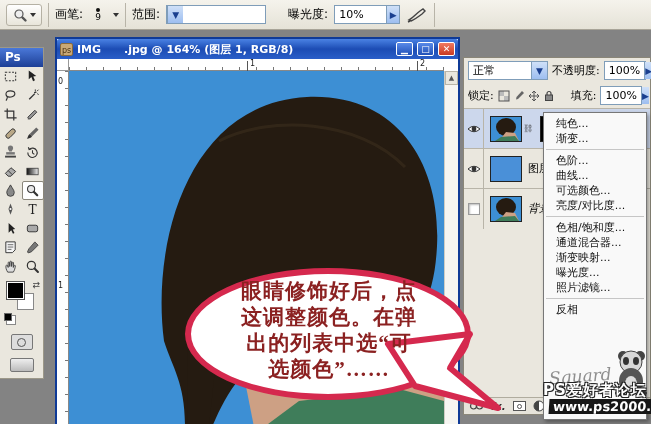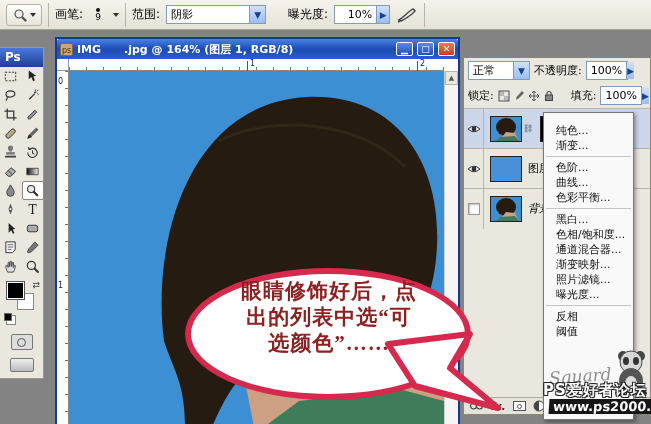--- a/index.html
+++ b/index.html
@@ -79,22 +79,22 @@
   .thumb.bluefill{background:#4a90d8;}
   .chain{font-size:8px;color:#333;margin:0 1px;}
   .lname{font-size:11px;margin-left:6px;white-space:nowrap;}
   .lname.italic{font-style:italic;}
   .pfooter{position:absolute;left:0;bottom:0;width:100%;height:17px;border-top:1px solid #b0ac9e;
            background:#e6e3da;display:flex;align-items:center;gap:7px;padding:0 5px;font-size:10px;color:#333;}
   .fx{font-style:italic;font-weight:bold;font-size:10px;}
   .maskic{width:13px;height:10px;border:1px solid #555;display:flex;align-items:center;justify-content:center;background:#fff;}
   .maskic i{width:5px;height:5px;border:1px solid #555;border-radius:50%;}
   
-  .menu{position:absolute;left:543px;top:112px;width:91px;height:308px;background:#f9f9f9;
-        border:1px solid #777;box-shadow:2px 2px 4px rgba(0,0,0,.35);z-index:5;padding-top:10px;}
+  .menu{position:absolute;left:543px;top:112px;width:104px;height:308px;background:#f9f9f9;
+        border:1px solid #777;box-shadow:2px 2px 4px rgba(0,0,0,.35);z-index:5;padding-top:3px;}
   .mitem{height:15px;line-height:15px;font-size:11px;padding-left:12px;white-space:nowrap;color:#111;}
   .msep{height:1px;background:#c6c6c6;margin:3px 2px;}
   
   .stepcircle{position:absolute;left:64px;top:46px;width:112px;height:90px;border-radius:50%;
         background:#fff;border:7px solid #e8705f;z-index:9;display:flex;align-items:center;justify-content:center;}
   .stepnum{font-family:"DejaVu Serif",serif;font-size:52px;font-weight:bold;color:#9e1f1f;line-height:1;}
   .bubble{position:absolute;left:185px;top:268px;width:286px;height:132px;border-radius:50%;
         background:#fff;border:6px solid #d5294e;z-index:7;}
   .btext{position:absolute;left:196px;top:278px;width:266px;z-index:9;text-align:center;
         font-family:Liberation Serif, serif;font-weight:bold;color:#8b2121;font-size:21px;line-height:26px;letter-spacing:1px;white-space:nowrap;}
@@ -125,26 +125,25 @@
     <div class="vsep"></div>
     <span class="lbl">画笔:</span>
     <div class="brushprev">
       <span class="dot"></span>
       <span class="num">9</span>
     </div>
     <span class="caret"></span>
     <div class="vsep"></div>
     <span class="lbl">范围:</span>
     <div class="xpcombo" style="width:100px;">
-      <span class="val">阴影</span>
       <span class="xpbtn">▼</span>
     </div>
     <span style="width:10px;"></span>
     <span class="lbl">曝光度:</span>
-    <div class="spin" style="width:56px;text-align:right;">
+    <div class="spin" style="width:66px;">
       <span class="val" style="flex:1;">10%</span>
       <span class="xpbtn" style="width:13px;">▶</span>
     </div>
     <svg width="22" height="18" viewBox="0 0 22 18">
       <path d="M3 14 C7 12 10 8 14 5 L17 3 L19 5 L16 8 C12 11 8 14 5 15 Z" fill="none" stroke="#444" stroke-width="1.4"></path>
       <path d="M4 15 l-2 1" stroke="#444" stroke-width="1.4"></path>
     </svg>
     <div class="vsep"></div>
   </div>
 
@@ -328,21 +327,21 @@
         <path d="M210,250 C240,236 275,230 305,238" stroke="#5a4430" stroke-width="2.4" fill="none" opacity="0.5"></path>
       </svg>
     </div>
     <div class="vscroll">
       <div class="up">▲</div>
     </div>
   </div>
 
   <div class="rpanel">
     <div class="prow">
-      <div class="xpcombo" style="width:62px;">
+      <div class="xpcombo" style="width:80px;">
         <span class="val">正常</span>
         <span class="xpbtn">▼</span>
       </div>
       <span class="lbl">不透明度:</span>
       <div class="spin" style="width:42px;">
         <span class="val" style="flex:1;">100%</span>
         <span class="xpbtn" style="width:12px;">▶</span>
       </div>
     </div>
     <div class="prow">
@@ -436,41 +435,41 @@
         </svg>
     </div>
   </div>
 
   <div class="menu">
     <div class="mitem">纯色...</div>
     <div class="mitem">渐变...</div>
     <div class="msep"></div>
     <div class="mitem">色阶...</div>
     <div class="mitem">曲线...</div>
-    <div class="mitem">色彩平衡...</div>
+    <div class="mitem">可选颜色...</div>
+    <div class="mitem">亮度/对比度...</div>
     <div class="msep"></div>
-    <div class="mitem">黑白...</div>
     <div class="mitem">色相/饱和度...</div>
     <div class="mitem">通道混合器...</div>
     <div class="mitem">渐变映射...</div>
+    <div class="mitem">曝光度...</div>
     <div class="mitem">照片滤镜...</div>
-    <div class="mitem">曝光度...</div>
     <div class="msep"></div>
     <div class="mitem">反相</div>
-    <div class="mitem">阈值</div>
   </div>
 
 
   <div class="bubble"></div>
   <svg class="tailsvg">
     <polygon points="388,344 470,334 450,368 498,408 415,386" fill="#ffffff" stroke="#d5294e" stroke-width="6" stroke-linejoin="round"></polygon>
     <polygon points="460,380 498,408 470,388" fill="#d5294e"></polygon>
   </svg>
   <div class="btext">
     <div>眼睛修饰好后，点</div>
+    <div>这调整颜色。在弹</div>
     <div>出的列表中选“可</div>
     <div>选颜色”……</div>
   </div>
 
   <span class="wm-sig">Sguard</span>
   <svg class="mascot" width="38" height="48" viewBox="0 0 38 48">
     <circle cx="11" cy="8" r="5" fill="#444"></circle>
       <circle cx="28" cy="8" r="5" fill="#444"></circle>
     <circle cx="19" cy="14" r="11" fill="#d8d8d8" stroke="#444"></circle>
     <ellipse cx="14" cy="13" rx="3" ry="4" fill="#333"></ellipse>

